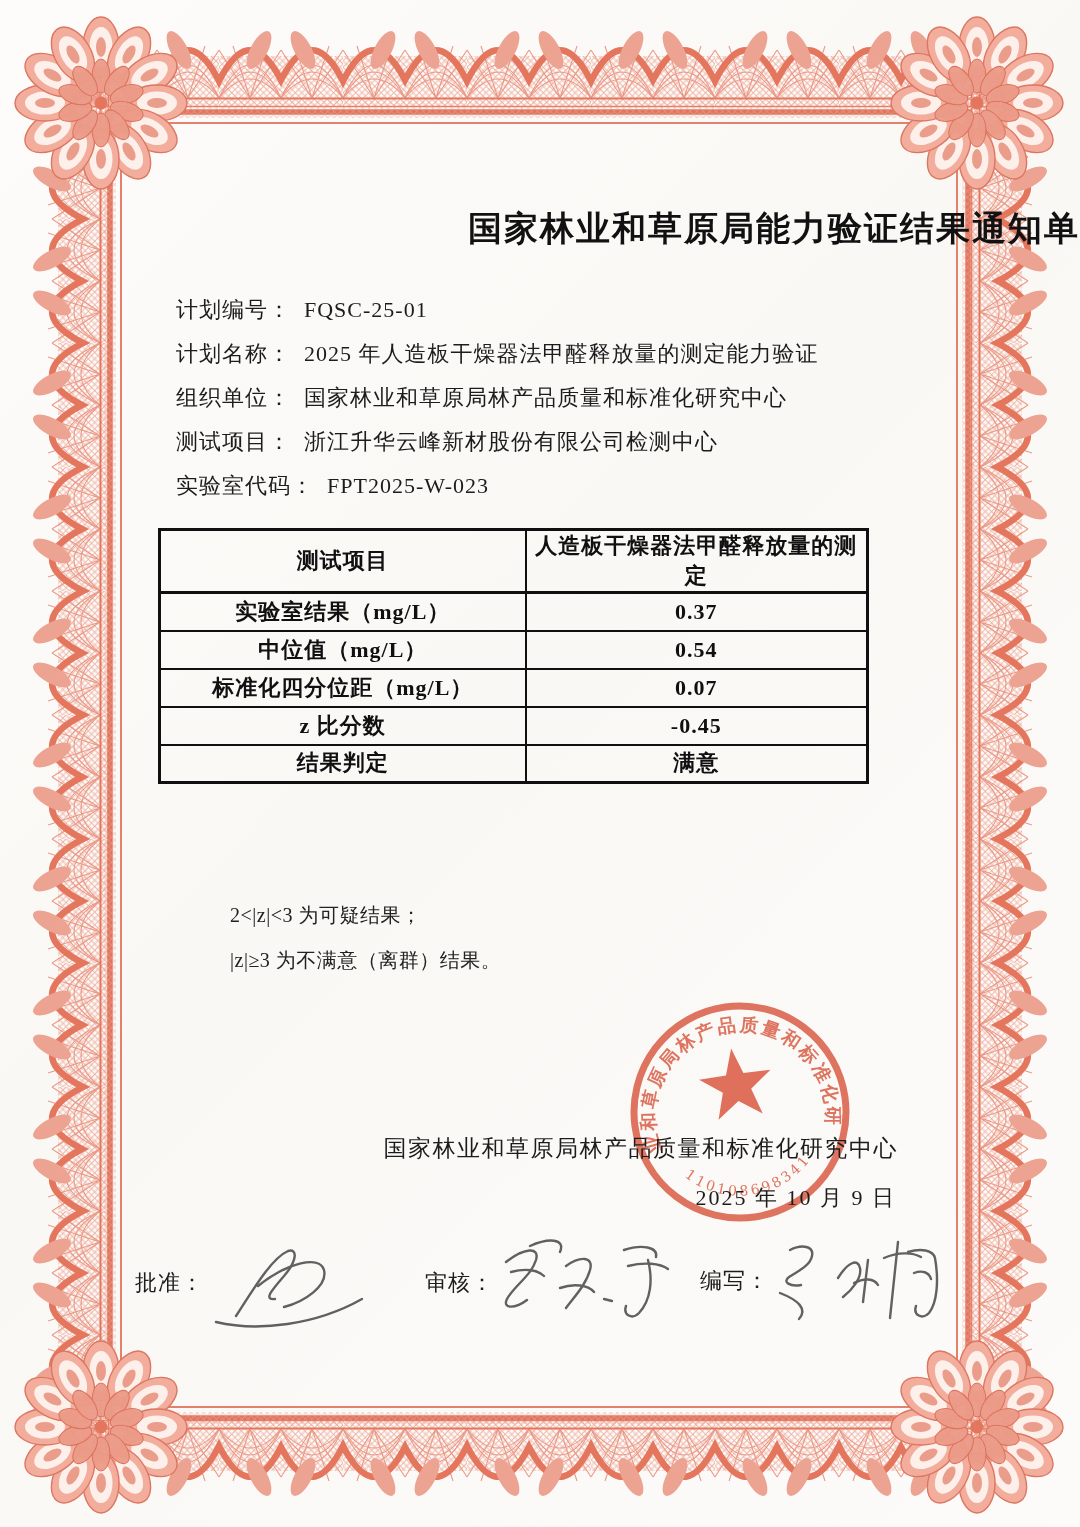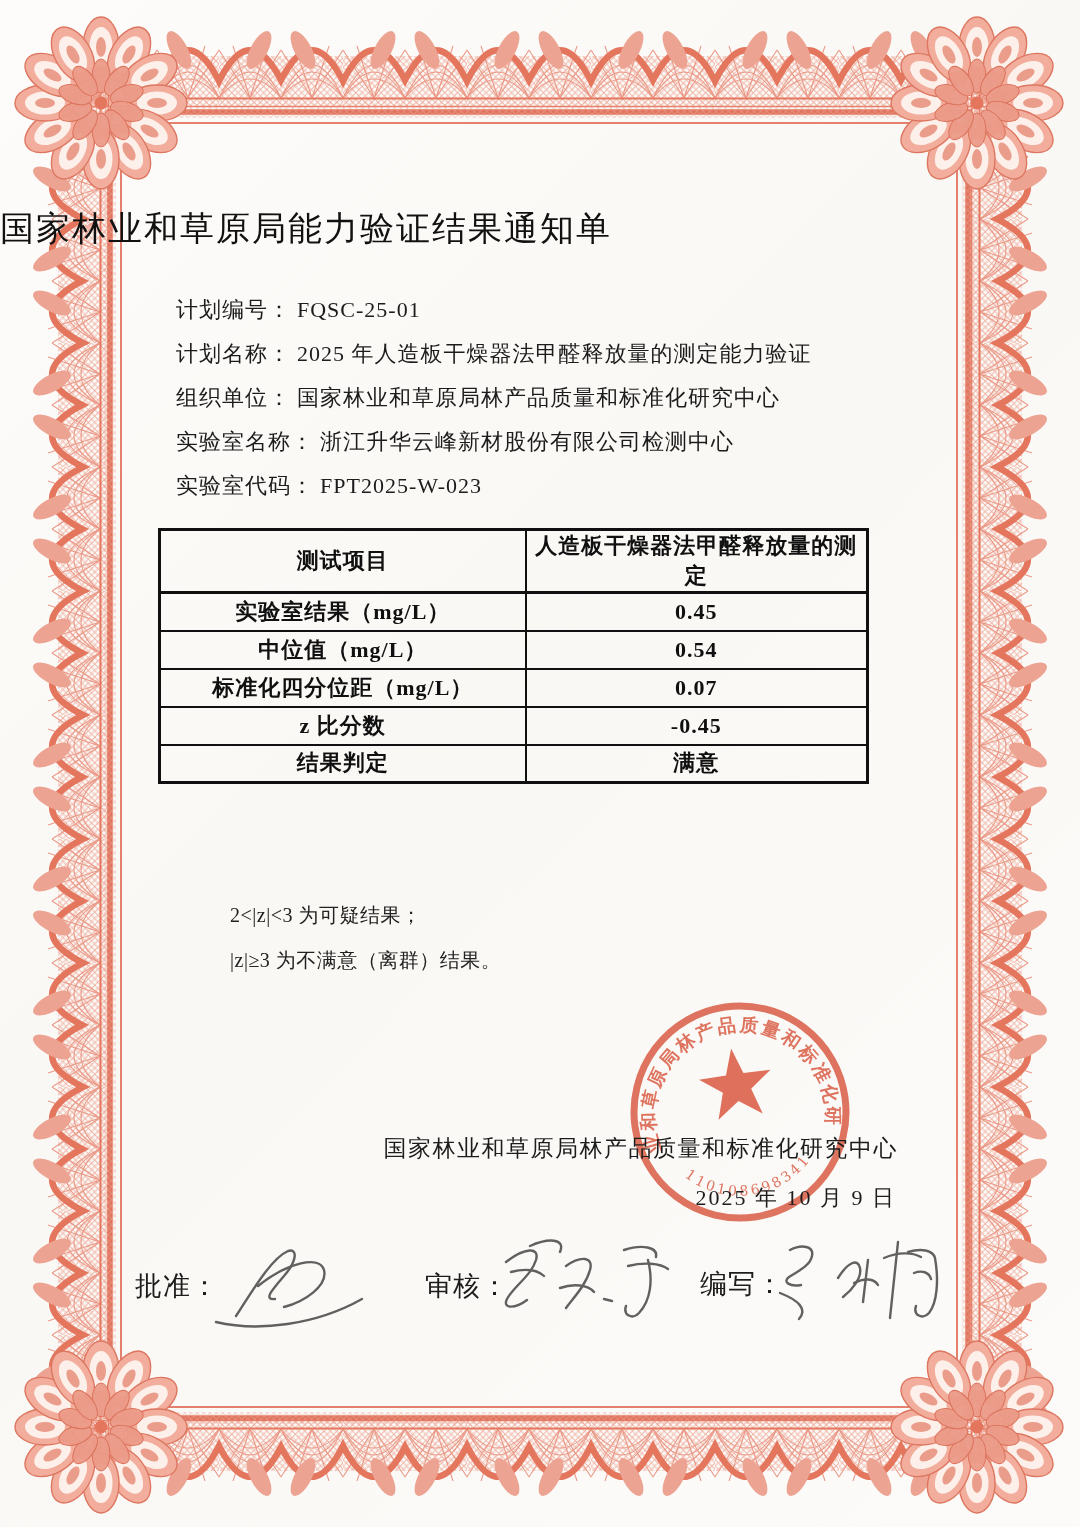--- a/index.html
+++ b/index.html
@@ -5,39 +5,39 @@
   *{margin:0;padding:0;box-sizing:border-box}
   html,body{width:1080px;background:#ffffff}
   body{font-family:"Liberation Serif","DejaVu Serif",serif;color:#1c1c1c}
   .page{position:relative;width:1080px;height:1527px;overflow:hidden;
         background:linear-gradient(135deg,#fdfcfa 0%,#faf8f5 45%,#fcfbf9 100%)}
   svg.layer{position:absolute;left:0;top:0;width:1080px;height:1527px;pointer-events:none}
   .borderart{z-index:0}
   .sealart{z-index:1}
   .content{position:absolute;inset:0;z-index:2}
   .sigart{z-index:3}
-  .title{position:absolute;top:206px;left:0;width:100%;text-align:left;
-         font-size:34px;font-weight:normal;letter-spacing:2px;color:#111}
+  .title{position:absolute;top:206px;left:0;width:100%;text-align:right;
+         font-size:34px;font-weight:bold;letter-spacing:2px;color:#111}
   .fields{position:absolute;left:176px;top:288px;width:740px}
   .field{font-size:22px;height:44px;line-height:44px;letter-spacing:1px;white-space:nowrap}
-  .field .fvalue{margin-left:6px}
+  .field .fvalue{margin-left:13px}
   table.results{position:absolute;left:158px;top:528px;width:708px;
         border-collapse:collapse;table-layout:fixed;border:3px solid #101010;background:transparent}
   table.results th,table.results td{border:2px solid #101010;text-align:center;
         font-size:22px;font-weight:bold;color:#101010;letter-spacing:1px}
   table.results thead th{height:60px;border-bottom:3px solid #101010}
   table.results td{height:38px}
   .notes{position:absolute;left:176px;top:903px;font-size:20px;color:#222}
   .note-line{line-height:24px;margin-bottom:21px;white-space:nowrap}
   .note-line .nbody{letter-spacing:0.5px}
   .note-label{display:inline-block;width:54px}
   .note-indent{padding-left:54px}
   .issuer{position:absolute;top:1133px;right:182px;font-size:23px;letter-spacing:1.5px;white-space:nowrap}
   .date{position:absolute;top:1183px;right:184px;font-size:22px;letter-spacing:2px;white-space:nowrap}
-  .sig-label{position:absolute;font-size:27px;letter-spacing:1px;white-space:nowrap}
+  .sig-label{position:absolute;font-size:22px;letter-spacing:1px;white-space:nowrap}
   #lab-approve{left:135px;top:1268px}
   #lab-review{left:425px;top:1268px}
   #lab-write{left:700px;top:1266px}
 </style>
 </head>
 <body>
 
 <div class="page">
 
   <svg class="layer borderart" viewBox="0 0 1080 1527" aria-hidden="true">
@@ -156,39 +156,39 @@
     </g>
   </svg>
 
   <div class="content">
     <h1 class="title">国家林业和草原局能力验证结果通知单</h1>
 
     <div class="fields">
         <div class="field"><span class="flabel">计划编号：</span><span class="fvalue">FQSC-25-01</span></div>
         <div class="field"><span class="flabel">计划名称：</span><span class="fvalue">2025 年人造板干燥器法甲醛释放量的测定能力验证</span></div>
         <div class="field"><span class="flabel">组织单位：</span><span class="fvalue">国家林业和草原局林产品质量和标准化研究中心</span></div>
-        <div class="field"><span class="flabel">实验室名称：</span><span class="fvalue">浙江升华云峰新材股份有限公司检测中心</span></div>
+        <div class="field"><span class="flabel">测试项目：</span><span class="fvalue">浙江升华云峰新材股份有限公司检测中心</span></div>
         <div class="field"><span class="flabel">实验室代码：</span><span class="fvalue">FPT2025-W-023</span></div>
       </div>
 
     <table class="results">
       <colgroup>
           <col style="width:366px">
           <col style="width:342px">
         </colgroup>
       <thead>
           <tr>
             <th>测试项目</th>
             <th>人造板干燥器法甲醛释放量的测定</th>
           </tr>
         </thead>
       <tbody>
           <tr>
             <td>实验室结果（mg/L）</td>
-            <td>0.45</td>
+            <td>0.37</td>
           </tr>
           <tr>
             <td>中位值（mg/L）</td>
             <td>0.54</td>
           </tr>
           <tr>
             <td>标准化四分位距（mg/L）</td>
             <td>0.07</td>
           </tr>
           <tr>

